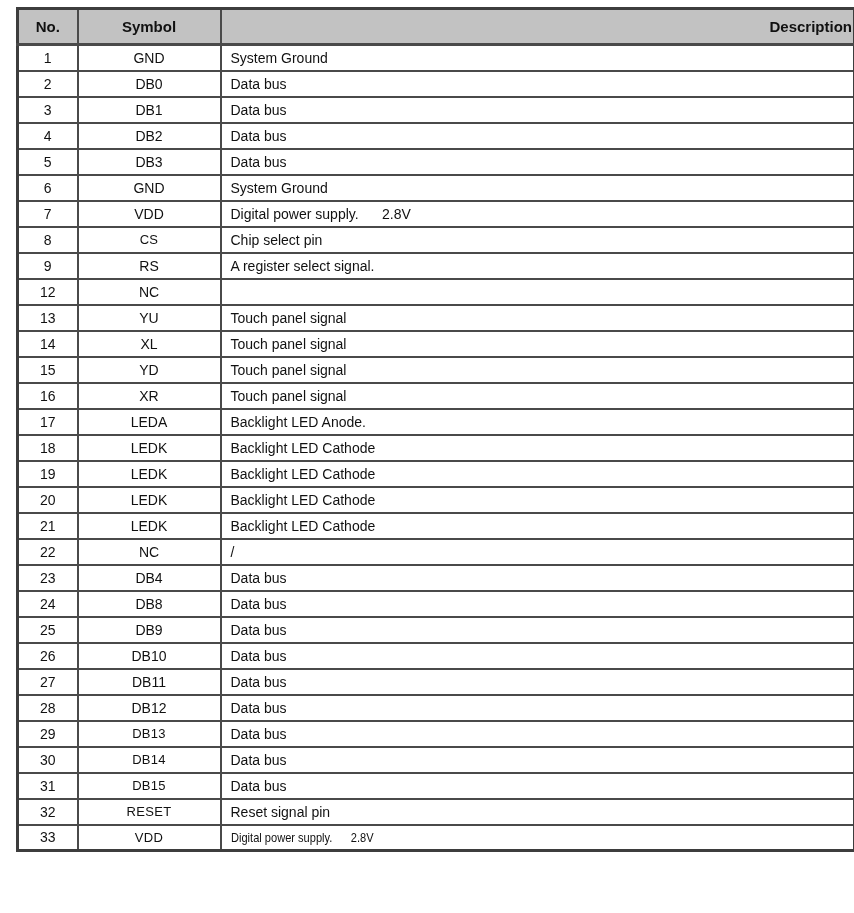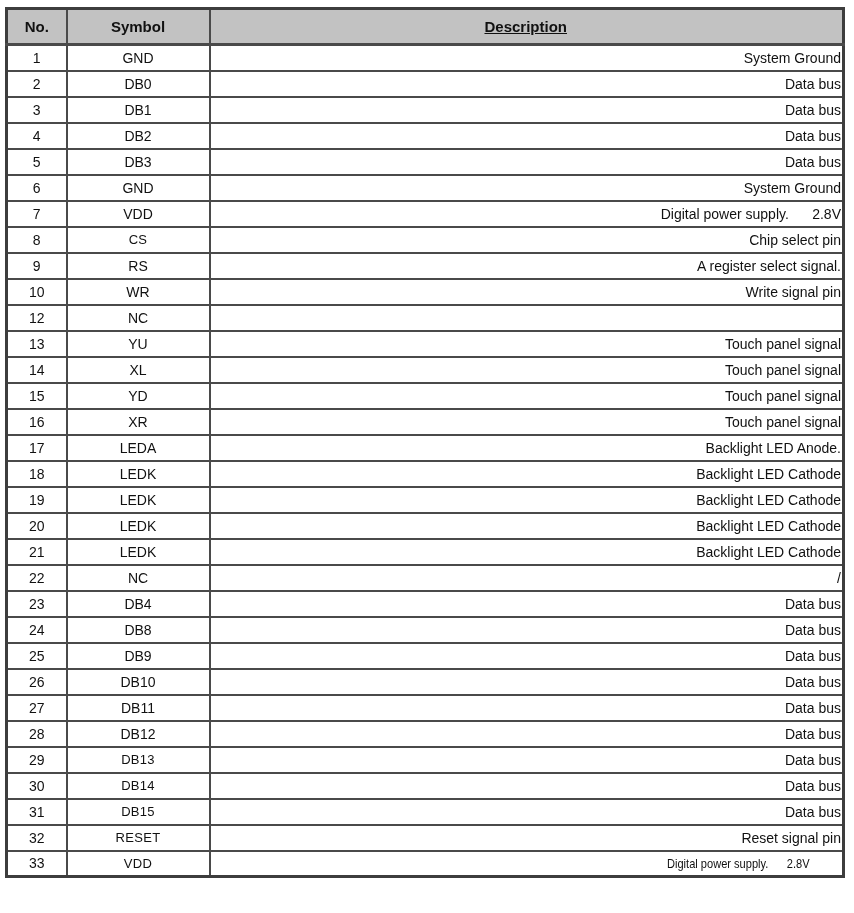--- a/index.html
+++ b/index.html
@@ -7,21 +7,21 @@
     padding: 0;
     background: #ffffff;
     font-family: "Liberation Sans", sans-serif;
     color: #111111;
   }
   .page {
     width: 774px;
     height: 913px;
     background: #ffffff;
     box-sizing: border-box;
-    padding: 7px 7px 6px 5px;
+    padding: 7px 7px 6px 16px;
   }
   table.pin-table {
     border-collapse: collapse;
     width: 840px;
     table-layout: fixed;
   }
   table.pin-table th,
   table.pin-table td {
     border: 2px solid #4a4a4a;
     box-sizing: border-box;
@@ -40,39 +40,39 @@
     border-bottom-width: 3px !important;
   }
   tbody td {
     height: 26px;
     font-size: 14px;
     vertical-align: middle;
     background: #ffffff;
   }
   .col-no    { width: 60px;  text-align: center; }
   .col-symbol{ width: 143px; text-align: center; margin-left: 24px; }
-  .col-desc  { text-align: right; padding-left: 9px; white-space: pre; }
+  .col-desc  { text-align: left; padding-left: 9px; white-space: pre; }
   td.col-symbol.large { font-size: 13px; letter-spacing: 0.3px; }
   .col-desc .condensed {
     display: inline-block;
     transform: scaleX(0.82);
     transform-origin: left center;
     font-size: 13.5px;
   }
 </style>
 </head>
 <body>
 
 <div class="page">
   <table class="pin-table">
     <thead>
       <tr>
         <th class="col-no">No.</th>
         <th class="col-symbol">Symbol</th>
-        <th class="col-desc" style="text-align:center; padding-left:0;text-decoration:underline;">Description</th>
+        <th class="col-desc" style="text-align:right; padding-left:0;">Description</th>
       </tr>
     </thead>
     <tbody id="table-body">
         <tr>
           <td class="col-no">1</td>
           <td class="col-symbol">GND</td>
           <td class="col-desc"><span>System Ground</span></td>
         </tr>
         <tr>
           <td class="col-no">2</td>
@@ -106,25 +106,20 @@
         </tr>
         <tr>
           <td class="col-no">8</td>
           <td class="col-symbol large">CS</td>
           <td class="col-desc"><span>Chip select pin</span></td>
         </tr>
         <tr>
           <td class="col-no">9</td>
           <td class="col-symbol">RS</td>
           <td class="col-desc"><span>A register select signal.</span></td>
-        </tr>
-        <tr>
-          <td class="col-no">10</td>
-          <td class="col-symbol">WR</td>
-          <td class="col-desc"><span>Write signal pin</span></td>
         </tr>
         <tr>
           <td class="col-no">12</td>
           <td class="col-symbol">NC</td>
           <td class="col-desc"><span></span></td>
         </tr>
         <tr>
           <td class="col-no">13</td>
           <td class="col-symbol">YU</td>
           <td class="col-desc"><span>Touch panel signal</span></td>

